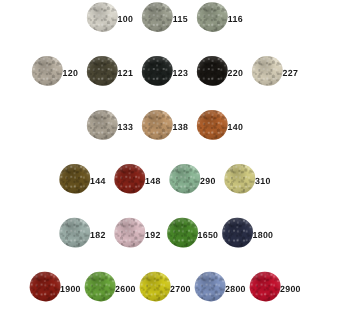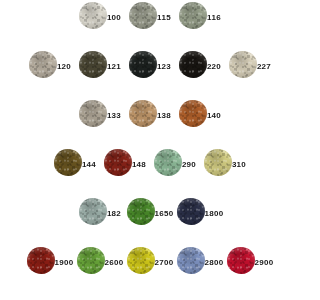--- a/index.html
+++ b/index.html
@@ -153,20 +153,24 @@
         <div class="swatch-blob" style="background-color: rgb(213, 207, 132);"></div>
         <div class="swatch-label">310</div>
       </div>
     </div>
     <div class="swatch-row">
       <div class="swatch-cell">
         <div class="swatch-blob" style="background-color: rgb(159, 179, 173);"></div>
         <div class="swatch-label">182</div>
       </div>
       <div class="swatch-cell">
+        <div class="swatch-blob" style="background-color: rgb(224, 191, 198);"></div>
+        <div class="swatch-label">192</div>
+      </div>
+      <div class="swatch-cell">
         <div class="swatch-blob" style="background-color: rgb(74, 140, 42);"></div>
         <div class="swatch-label">1650</div>
       </div>
       <div class="swatch-cell">
         <div class="swatch-blob" style="background-color: rgb(43, 48, 73);"></div>
         <div class="swatch-label">1800</div>
       </div>
     </div>
     <div class="swatch-row">
       <div class="swatch-cell">

